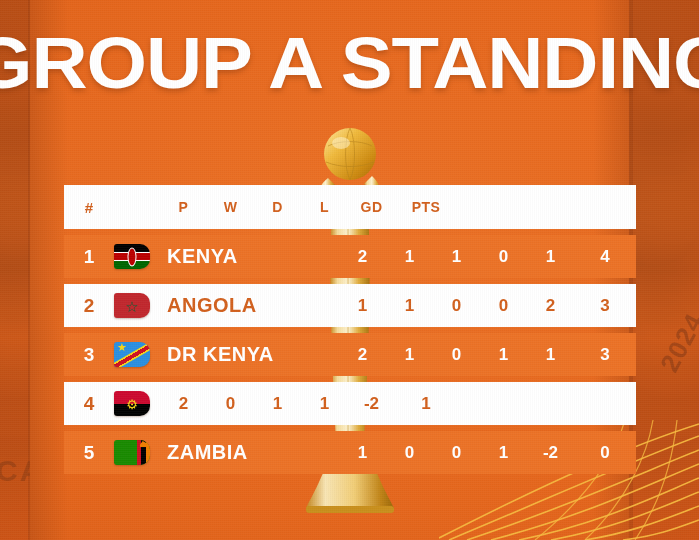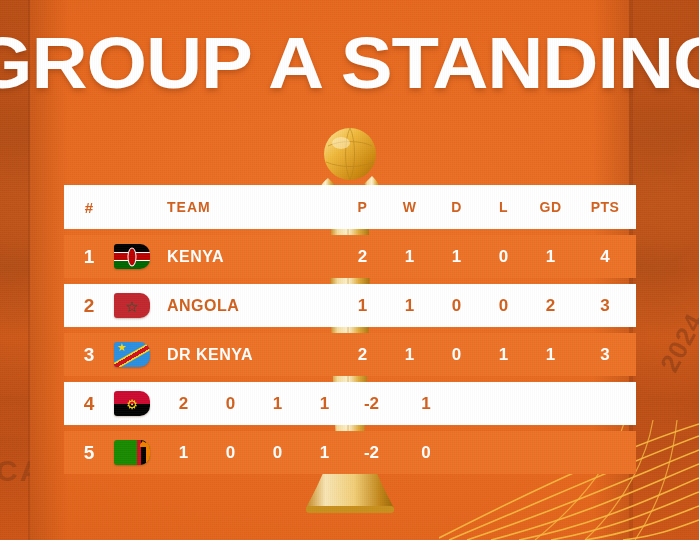--- a/index.html
+++ b/index.html
@@ -174,21 +174,21 @@
   .flag {
     width: 36px;
     height: 25px;
     border-radius: 3px 10px 10px 3px;
     overflow: hidden;
     position: relative;
     box-shadow: 0 1px 2px rgba(80,30,0,.3);
   }
   .c-team {
     flex: 1;
-    font-size: 16px;
+    font-size: 20px;
     font-weight: 700;
     letter-spacing: .5px;
     padding-left: 7px;
   }
   .row.header .c-team { font-size: 14px; letter-spacing: 1px; }
 
   .c-stat {
     width: 47px;
     text-align: center;
     font-size: 17px;
@@ -357,21 +357,20 @@
     </svg>
   </div>
 
   <div class="title">GROUP A STANDING</div>
 
   <div class="table">
 
     <div class="row header">
       <div class="c-rank">#</div>
       <div class="c-flag"></div>
-      <div class="c-team">TEAM</div>
       <div class="c-stat">P</div>
       <div class="c-stat">W</div>
       <div class="c-stat">D</div>
       <div class="c-stat">L</div>
       <div class="c-stat">GD</div>
       <div class="c-stat pts">PTS</div>
     </div>
 
     <div class="row dark">
       <div class="c-rank">1</div>
@@ -426,20 +425,21 @@
       <div class="c-stat">1</div>
       <div class="c-stat">-2</div>
       <div class="c-stat pts">1</div>
     </div>
 
     <div class="row dark">
       <div class="c-rank">5</div>
       <div class="c-flag">
         <span class="flag fl-zambia"></span>
       </div>
+      <div class="c-team">ZAMBIA</div>
       <div class="c-stat">1</div>
       <div class="c-stat">0</div>
       <div class="c-stat">0</div>
       <div class="c-stat">1</div>
       <div class="c-stat">-2</div>
       <div class="c-stat pts">0</div>
     </div>
 
   </div>
 

